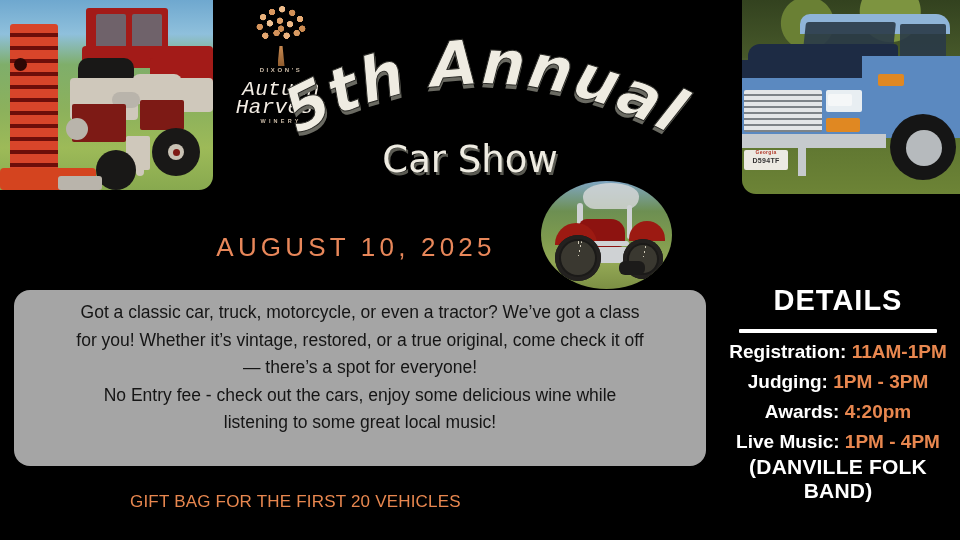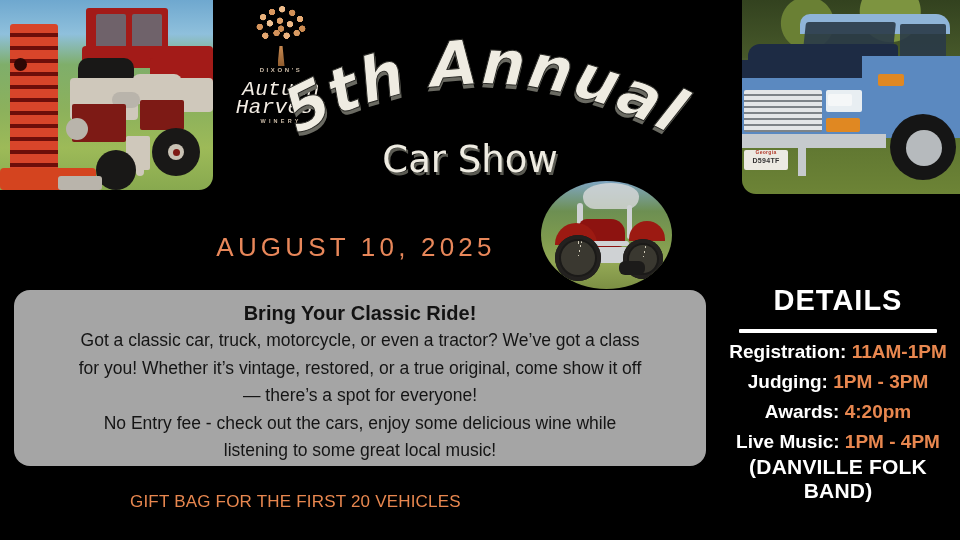--- a/index.html
+++ b/index.html
@@ -215,23 +215,22 @@
           <tspan id="arch-main">5th Annual</tspan>
         </textPath>
       </text>
     </svg>
   </div>
   <div id="car-show">Car Show</div>
 
   <div id="date">AUGUST 10, 2025</div>
 
   <div id="desc-box">
-    <div id="desc-title">Bring Your Classic Ride!</div>
     <div class="desc-line">Got a classic car, truck, motorcycle, or even a tractor? We’ve got a class</div>
-    <div class="desc-line">for you! Whether it’s vintage, restored, or a true original, come show it off</div>
+    <div class="desc-line">for you! Whether it’s vintage, restored, or a true original, come check it off</div>
     <div class="desc-line">— there’s a spot for everyone!</div>
     <div class="desc-line">No Entry fee - check out the cars, enjoy some delicious wine while</div>
     <div class="desc-line">listening to some great local music!</div>
   </div>
 
   <div id="giftbag">GIFT BAG FOR THE FIRST 20 VEHICLES</div>
 
   <div id="details">
     <div id="details-title">DETAILS</div>
     <div id="details-rule"></div>

